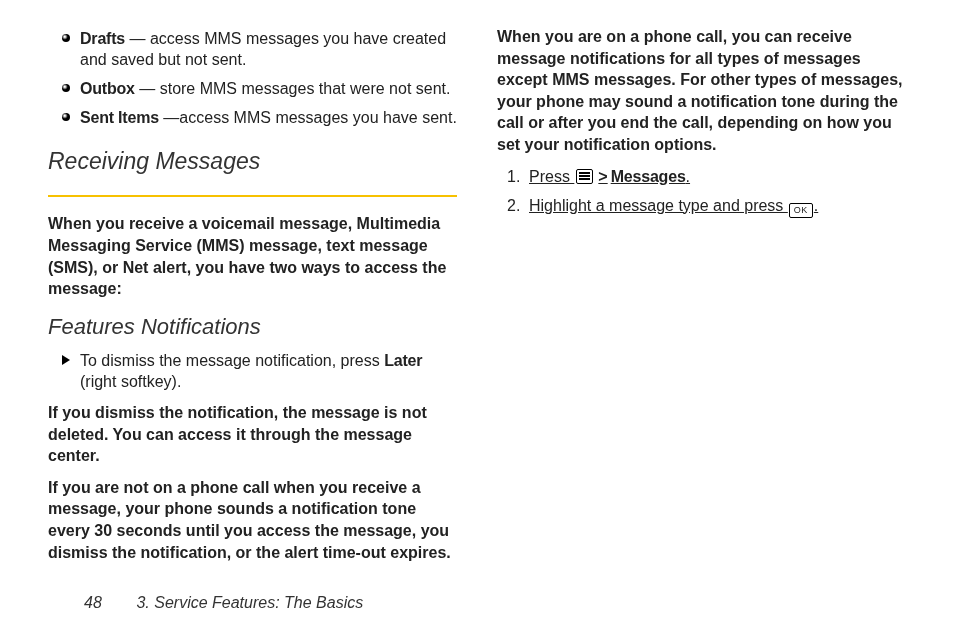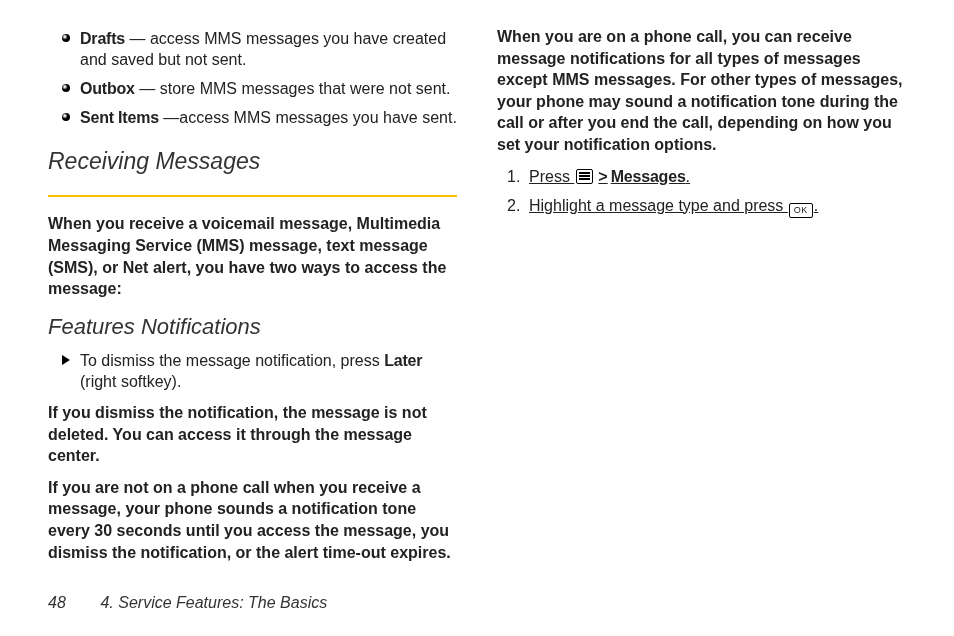--- a/index.html
+++ b/index.html
@@ -120,21 +120,21 @@
   }
   .gt { font-weight: 700; margin: 0 3px; }
   .footer {
     position: absolute;
     left: 48px;
     bottom: 24px;
     font-style: italic;
     font-size: 16px;
     color: #333;
   }
-  .footer .pg { display: inline-block; width: 48px; font-style: italic; }
+  .footer .pg { display: inline-block; width: 48px; font-style: italic; margin-left: 36px; }
 </style>
 </head>
 <body>
 
 <div class="page">
 
   <ul class="dots" style="margin-top:2px;">
     <li>
       <span class="boldlabel">Drafts</span><span> — access MMS messages you have created and saved but not sent.</span>
     </li>
@@ -171,14 +171,14 @@
     </li>
     <li>
       <span>Highlight a message type and press </span><span class="icon-ok">OK</span><span>.</span>
     </li>
   </ol>
 
 </div>
 
 <div class="footer">
   <span class="pg">48</span>
-  <span>4. Service Features: The Basics</span>
+  <span>3. Service Features: The Basics</span>
 </div>
 
 </body></html>

